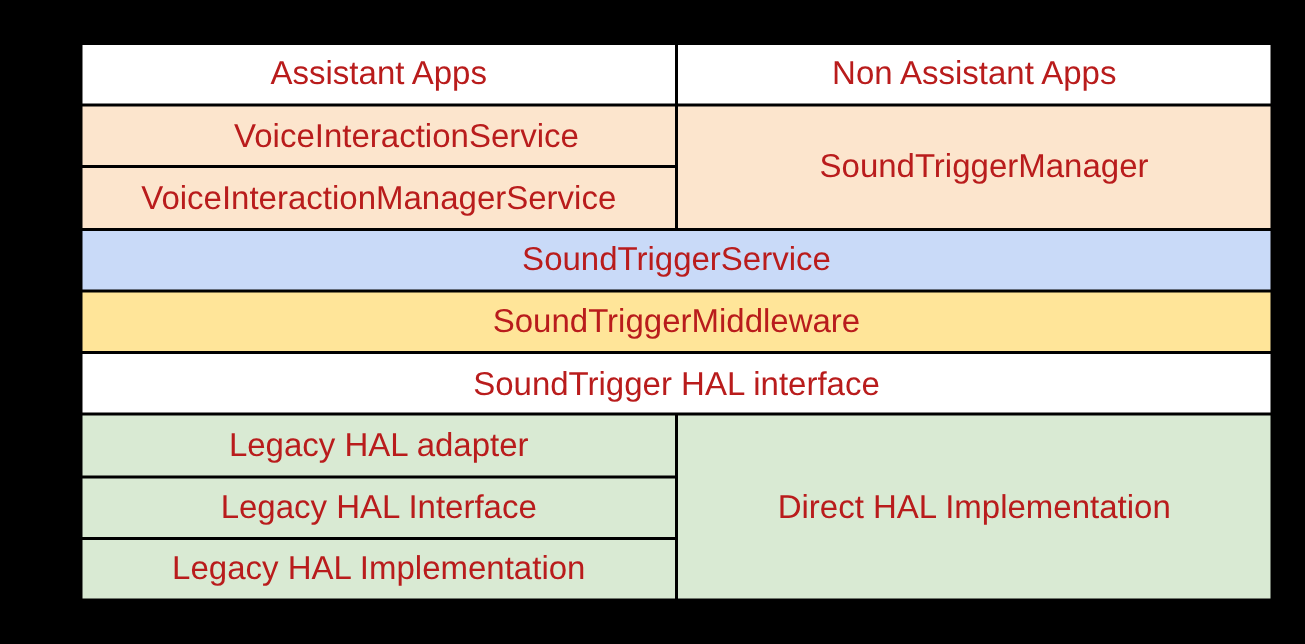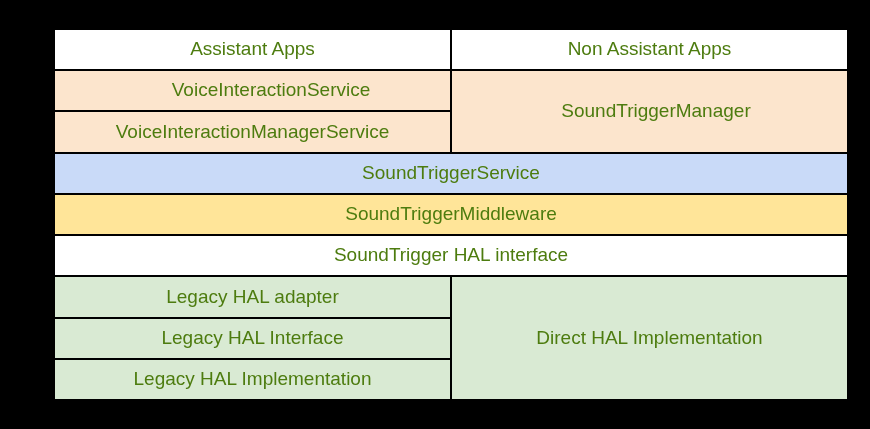--- a/index.html
+++ b/index.html
@@ -32,23 +32,23 @@
     gap: 2px;
     padding: 2px;
     box-sizing: border-box;
     background: #000000;
   }
   .cell {
     display: flex;
     align-items: center;
     justify-content: center;
     text-align: center;
-    font-size: 19px;
+    font-size: 22px;
     line-height: 1.2;
-    color: #4d7c0f;
+    color: #b91c1c;
     background: #ffffff;
     overflow: hidden;
   }
   .r1c1 { grid-row: 1; grid-column: 1; }
   .r1c2 { grid-row: 1; grid-column: 2; }
   .r2c1 { grid-row: 2; grid-column: 1; padding-left: 37px; }
   .r2to3c2 { grid-row: 2 / 4; grid-column: 2; padding-left: 13px; }
   .r3c1 { grid-row: 3; grid-column: 1; }
   .r4full { grid-row: 4; grid-column: 1 / 3; }
   .r5full { grid-row: 5; grid-column: 1 / 3; }

